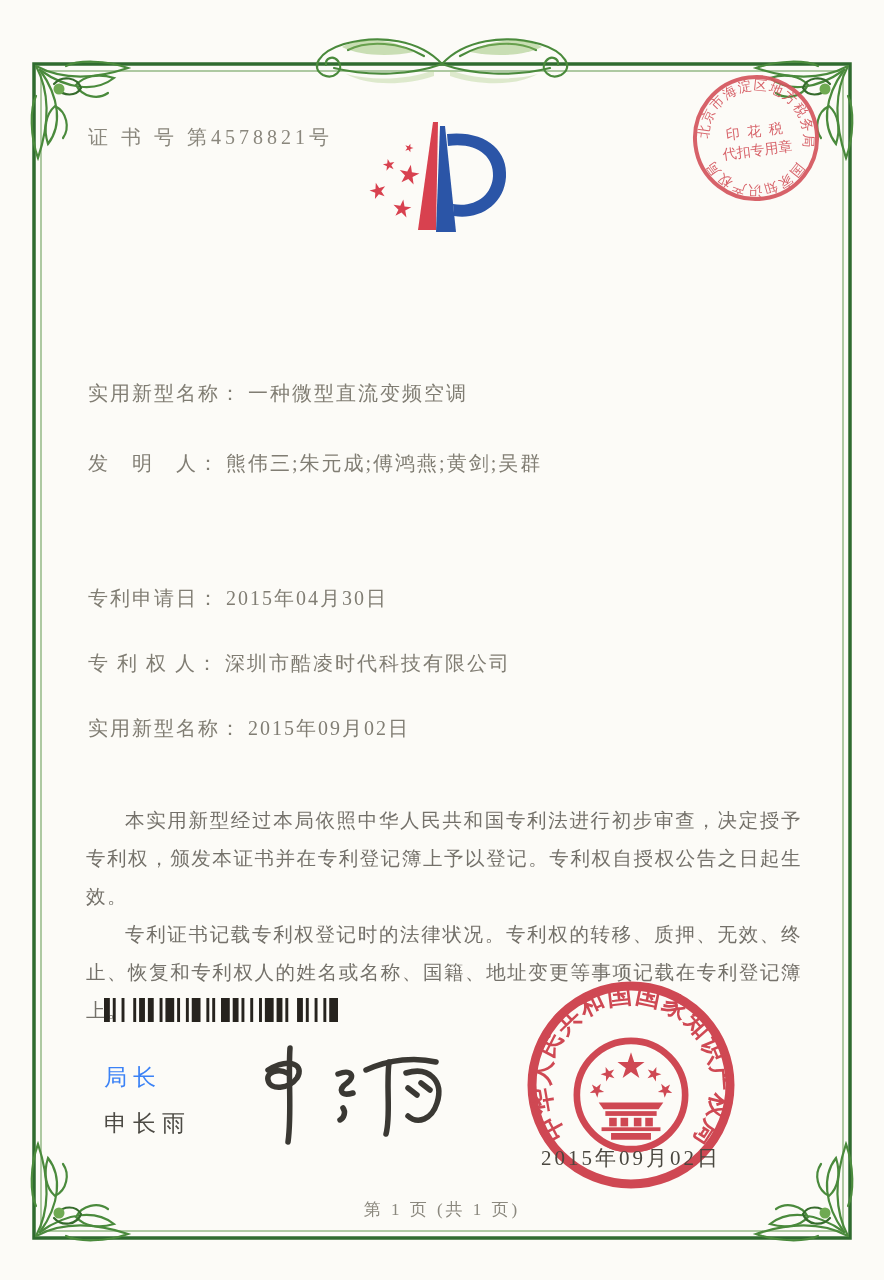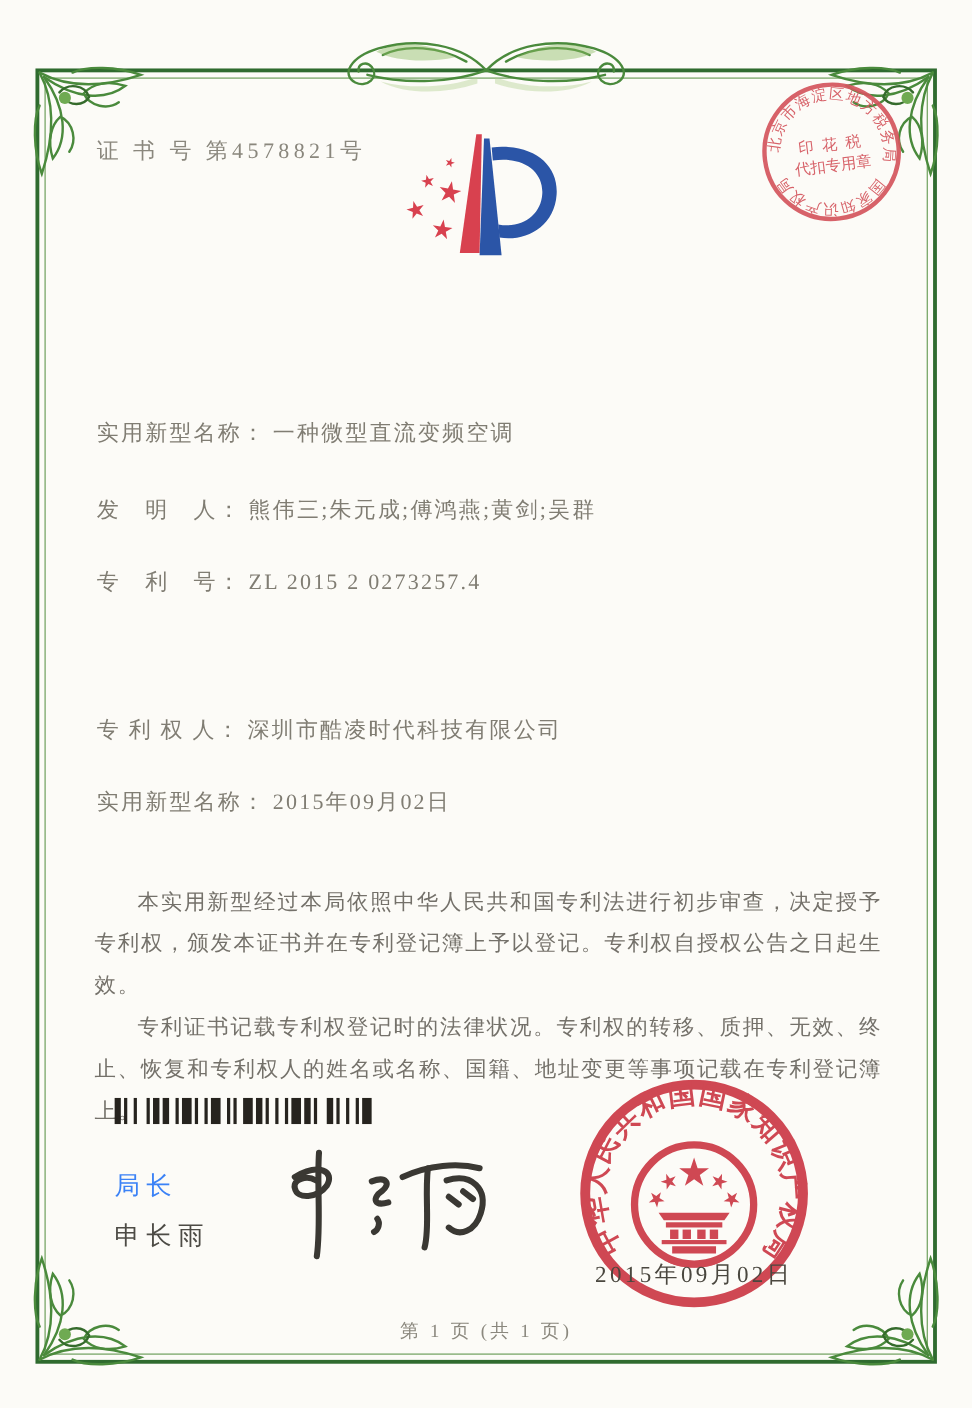--- a/index.html
+++ b/index.html
@@ -107,22 +107,22 @@
     </g>
   </svg>
 
 
   <div class="abs field f0">
     <span class="lbl">实用新型名称：</span><span>一种微型直流变频空调</span>
   </div>
   <div class="abs field f1">
     <span class="lbl">发　明　人：</span><span>熊伟三;朱元成;傅鸿燕;黄剑;吴群</span>
   </div>
-  <div class="abs field f2">
-    <span class="lbl">专　利　号：</span><span>ZL 2015 2 0273257.4</span>
+  <div class="abs field f3">
+    <span class="lbl">专利申请日：</span><span>2015年04月30日</span>
   </div>
   <div class="abs field f4">
     <span class="lbl">专 利 权 人：</span><span>深圳市酷凌时代科技有限公司</span>
   </div>
   <div class="abs field f5">
     <span class="lbl">实用新型名称：</span><span>2015年09月02日</span>
   </div>
 
   <div id="body-text" class="abs">
     <p>本实用新型经过本局依照中华人民共和国专利法进行初步审查，决定授予专利权，颁发本证书并在专利登记簿上予以登记。专利权自授权公告之日起生效。</p>

